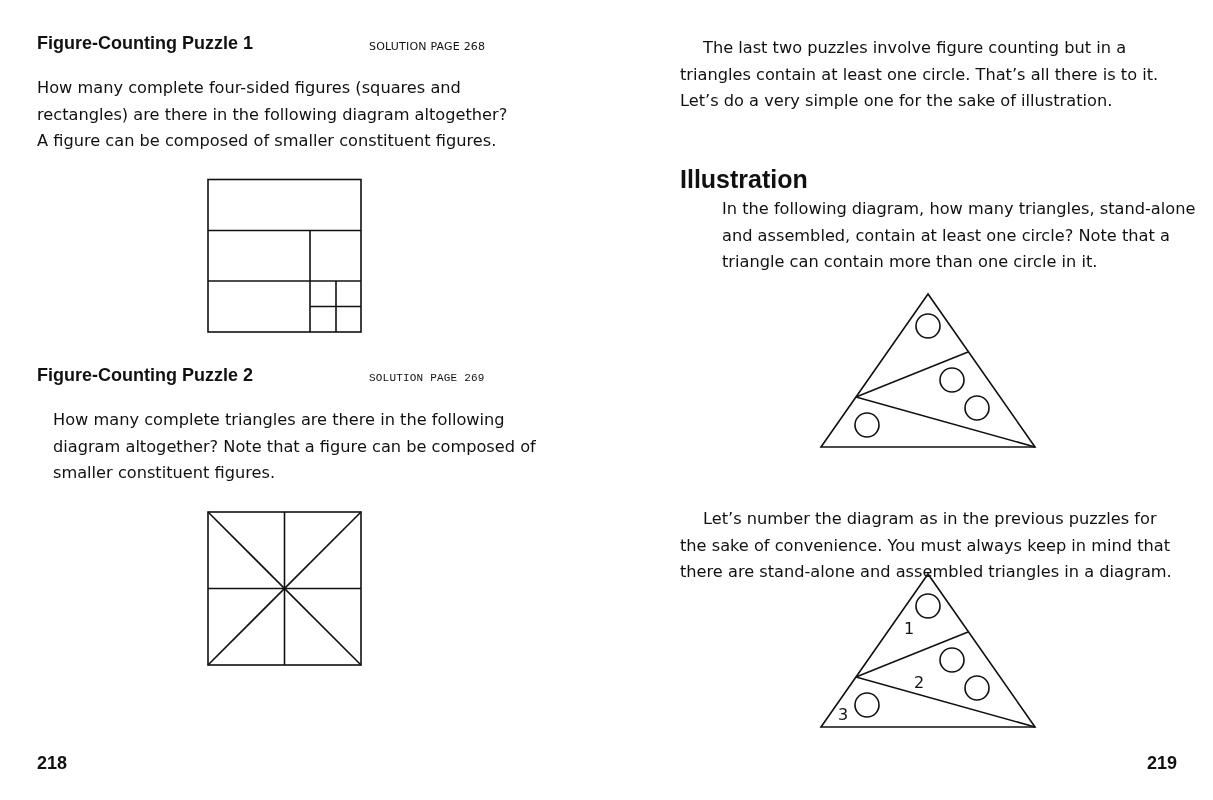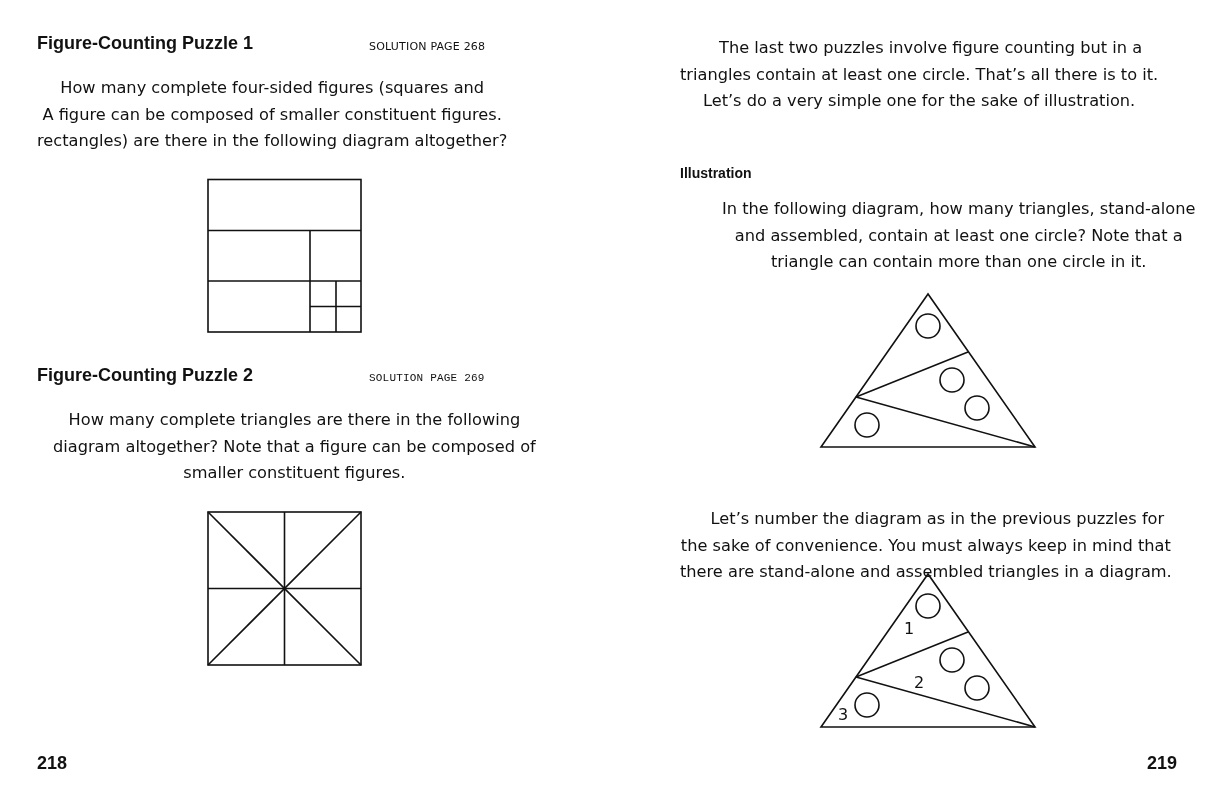--- a/index.html
+++ b/index.html
@@ -1,36 +1,36 @@
 <!DOCTYPE html>
 <html><head>
 <meta charset="utf-8">
 <style>
   html,body{margin:0;padding:0;background:#fff;}
   body{width:1213px;height:800px;position:relative;overflow:hidden;color:#111;font-family:"DejaVu Sans","Liberation Sans",sans-serif;}
   .abs{position:absolute;}
   .h{font-family:"Liberation Sans",sans-serif;font-weight:bold;font-size:18px;color:#111;white-space:nowrap;}
   .sol{font-family:"DejaVu Sans",sans-serif;font-size:11px;letter-spacing:0.2px;color:#111;white-space:nowrap;}
-  .p{font-family:"DejaVu Sans",sans-serif;font-size:16.2px;line-height:26.5px;color:#111;text-align:center;}
+  .p{font-family:"DejaVu Sans",sans-serif;font-size:16.2px;line-height:26.5px;color:#111;}
   .p .ln{display:block;white-space:nowrap;}
-  .sub{font-family:"Liberation Sans",sans-serif;font-weight:bold;font-size:14px;color:#111;}
+  .sub{font-family:"Liberation Sans",sans-serif;font-weight:bold;font-size:25px;color:#111;}
   .pg{font-family:"Liberation Sans",sans-serif;font-weight:bold;font-size:18px;color:#111;}
   svg{position:absolute;left:0;top:0;}
   .diag line,.diag rect,.diag polygon,.diag circle{stroke:#111;stroke-width:1.6;fill:none;}
   .diag text{font-family:"DejaVu Sans",sans-serif;font-size:16px;fill:#111;}
 </style>
 </head>
 <body>
 
 <div class="abs h" style="left:37px;top:33px;">Figure-Counting Puzzle 1</div>
 <div class="abs sol" style="left:369px;top:40px;">SOLUTION PAGE 268</div>
 <div class="abs p" style="left:37px;top:75px;">
   <span class="ln">How many complete four-sided figures (squares and</span>
+  <span class="ln">rectangles) are there in the following diagram altogether?</span>
   <span class="ln">A figure can be composed of smaller constituent figures.</span>
-  <span class="ln">rectangles) are there in the following diagram altogether?</span>
 </div>
 
 <div class="abs h" style="left:37px;top:365px;">Figure-Counting Puzzle 2</div>
 <div class="abs sol" style="left:369px;top:372px;font-family:Liberation Mono, monospace;">SOLUTION PAGE 269</div>
 <div class="abs p" style="left:37px;top:407px;margin-left:16px;">
   <span class="ln">How many complete triangles are there in the following</span>
   <span class="ln">diagram altogether? Note that a figure can be composed of</span>
   <span class="ln">smaller constituent figures.</span>
 </div>
 

